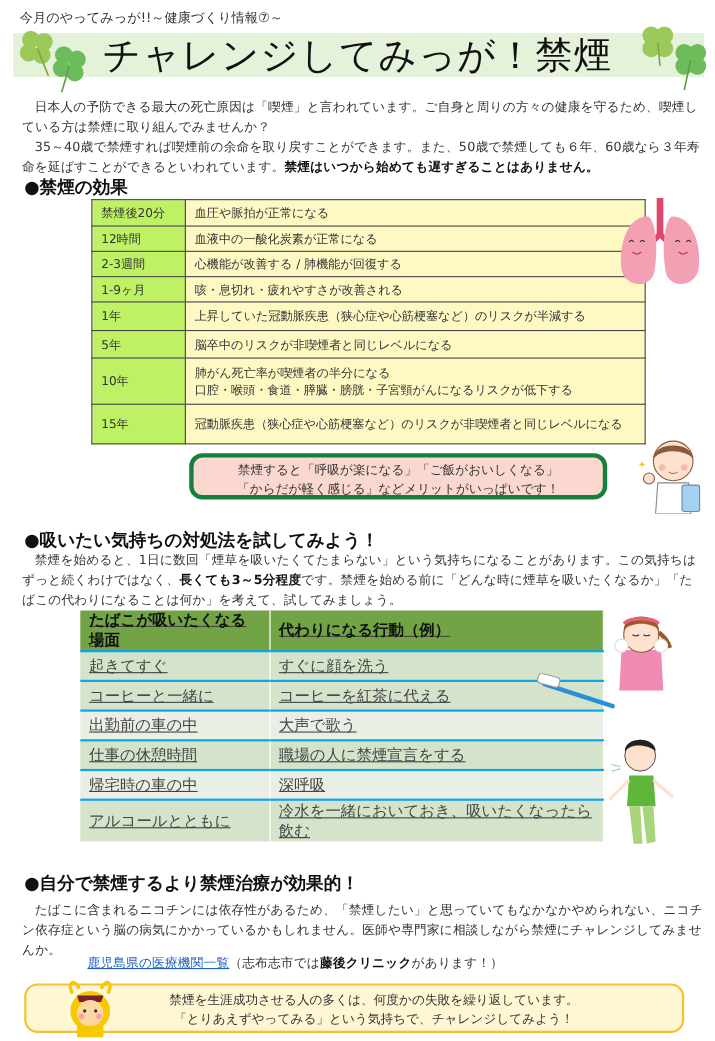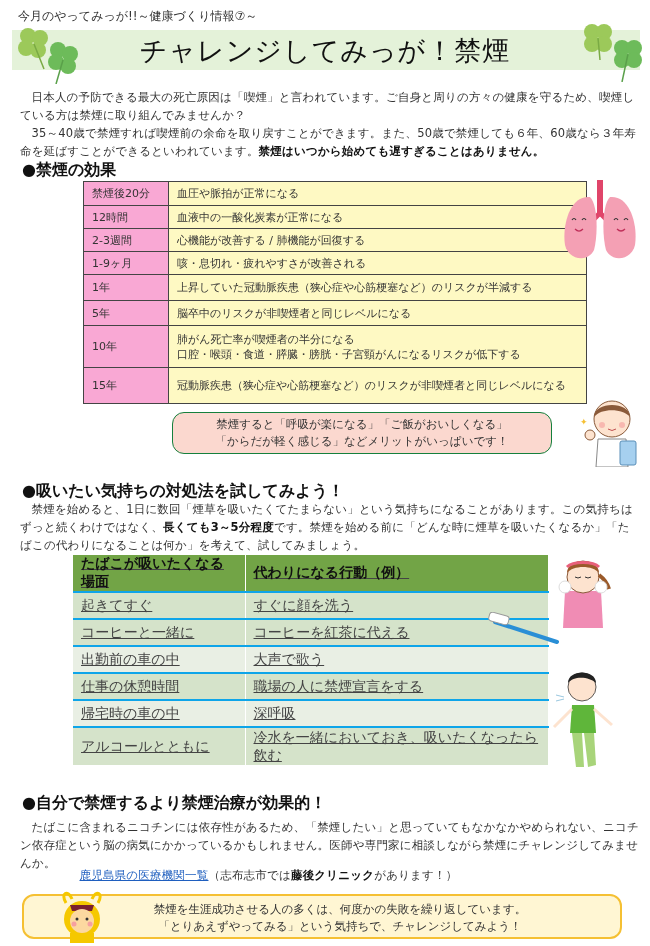--- a/index.html
+++ b/index.html
@@ -2,39 +2,39 @@
 <html><head>
 <meta charset="utf-8">
 <style>
   * { box-sizing: border-box; margin: 0; padding: 0; }
   html, body { width: 650px; height: 946px; background: #ffffff; overflow: hidden; }
   body { font-family: "DejaVu Sans", "Liberation Sans", sans-serif; color: #333; position: relative; }
 
   .subtitle { position: absolute; left: 18px; top: 8px; font-size: 12px; color: #333; letter-spacing: 0; }
 
   .title-band { position: absolute; left: 12px; top: 30px; width: 628px; height: 40px; background: #e4f2d9; }
-  .title-text { position: absolute; left: 0; top: 30px; width: 650px; text-align: center; font-size: 27px; line-height: 42px; color: #111; letter-spacing: 1px; }
+  .title-text { position: absolute; left: 0; top: 30px; width: 650px; text-align: center; font-size: 34px; line-height: 42px; color: #111; letter-spacing: 1px; }
 
   .clover { position: absolute; }
 
   .para { position: absolute; left: 20px; width: 620px; font-size: 11.5px; line-height: 18px; color: #333; letter-spacing: 0.2px; }
   .para b { color: #111; font-weight: bold; }
   .indent { text-indent: 1em; }
 
   .section-head { position: absolute; left: 22px; font-size: 16px; font-weight: bold; color: #111; }
 
   
   .effects { position: absolute; left: 83px; top: 181px; width: 504px; border-collapse: collapse; font-size: 11px; color: #333; }
   .effects td { border: 1px solid #444; padding: 0 8px; vertical-align: middle; }
-  .effects td.k { background: #f9a8d4; width: 85px; margin-top: 48px; }
+  .effects td.k { background: #bef264; width: 85px; margin-top: 48px; }
   .effects td.v { background: #fef9c3; line-height: 15px; }
 
   .lungs { position: absolute; left: 560px; top: 175px; width: 80px; height: 90px; }
 
-  .bubble { position: absolute; left: 172px; top: 412px; width: 380px; height: 42px; background: #fbd8cf; border: 1px solid #15803d; border-radius: 12px; text-align: center; font-size: 11.5px; line-height: 17px; color: #333; padding-top: 3px; }
+  .bubble { position: absolute; left: 172px; top: 412px; width: 380px; height: 42px; background: #fbd8cf; border: 4px solid #15803d; border-radius: 12px; text-align: center; font-size: 11.5px; line-height: 17px; color: #333; padding-top: 3px; }
   .nurse { position: absolute; left: 578px; top: 395px; width: 65px; height: 72px; }
 
   
   .coping { position: absolute; left: 73px; top: 555px; width: 476px; border-collapse: collapse; font-size: 14px; color: #444; text-decoration: underline; }
   .coping th { background: #72a446; color: #111; font-weight: bold; text-align: left; height: 24px; padding: 0 8px; border-right: 1px solid #fff; }
   .coping td { padding: 0 8px; border-top: 2px solid #0ea5e9; border-right: 1px solid #fff; height: 27px; }
   .coping tr.dark td { background: #d5e3ca; }
   .coping tr.light td { background: #e9efe4; }
   .coping td.c1 { width: 172px; }
 

